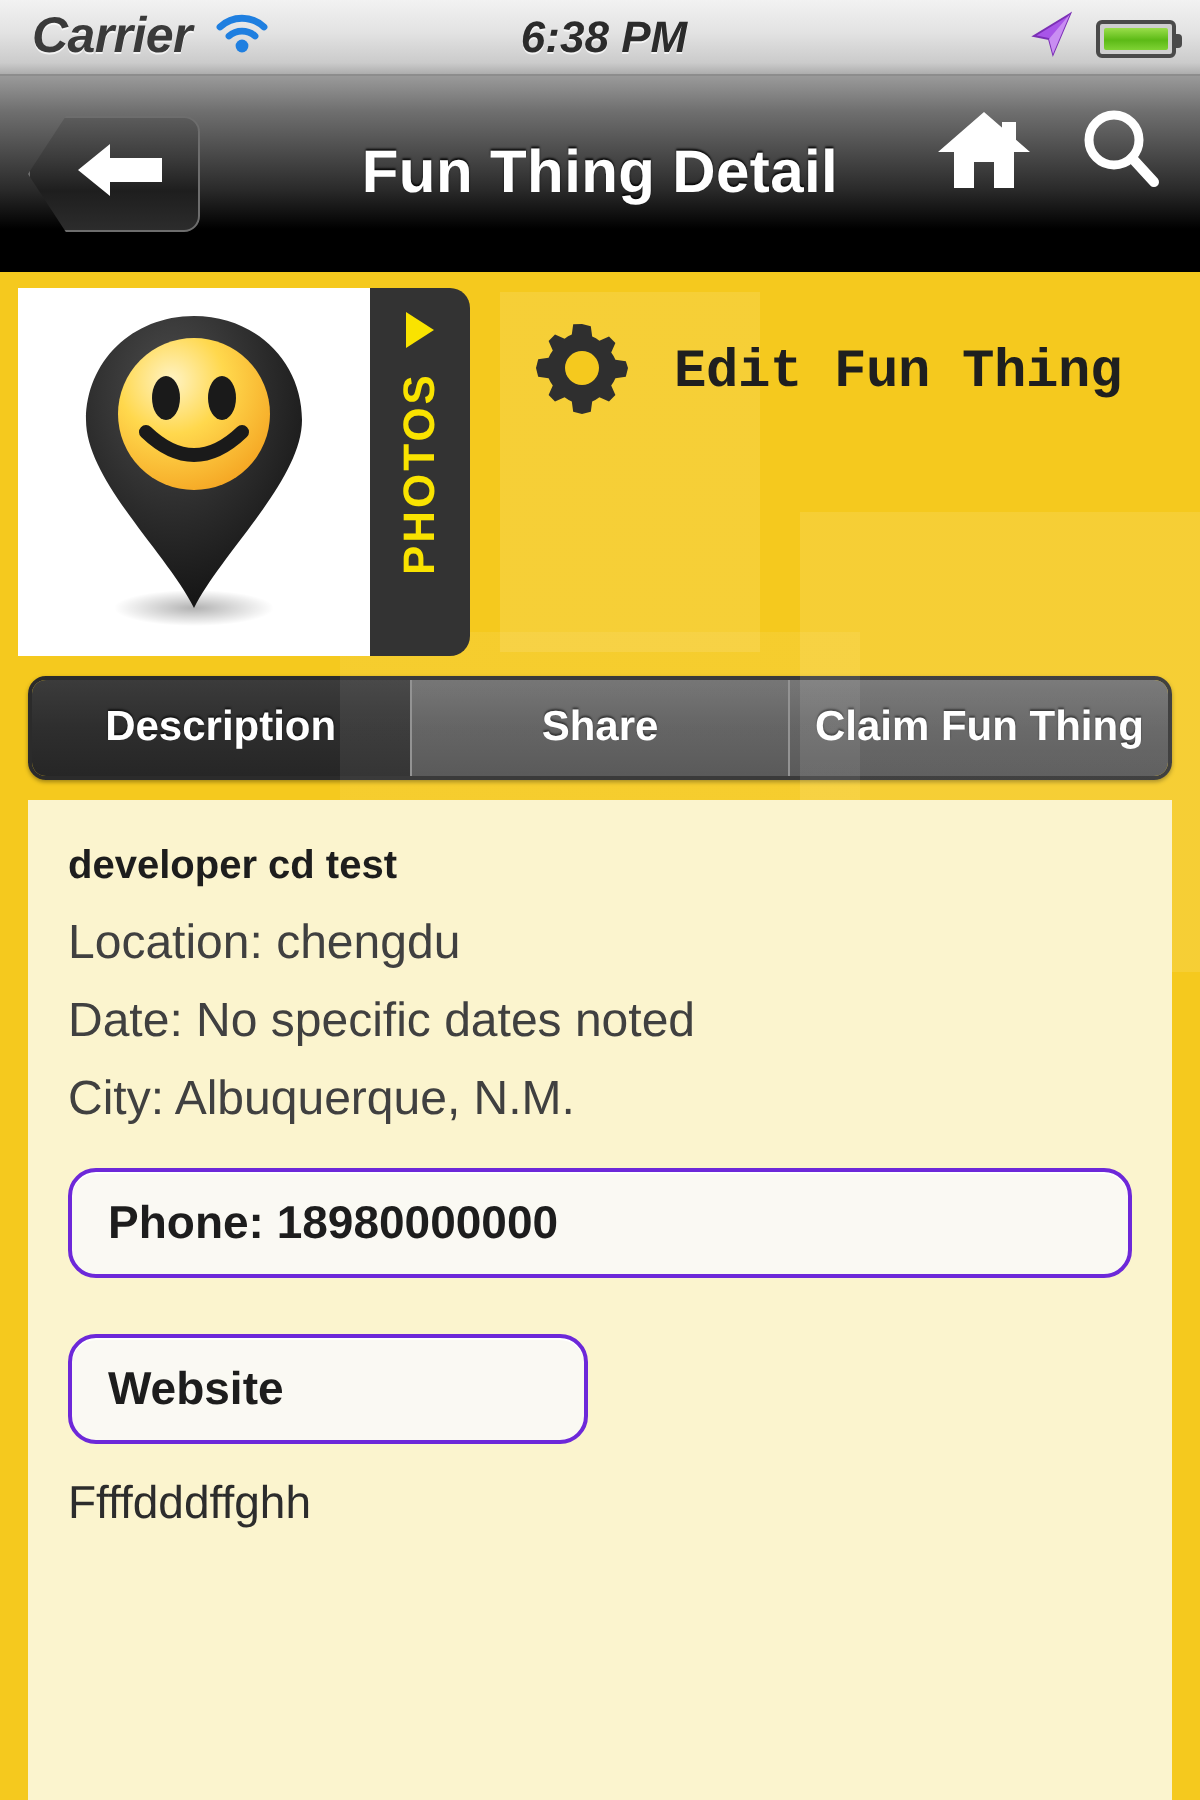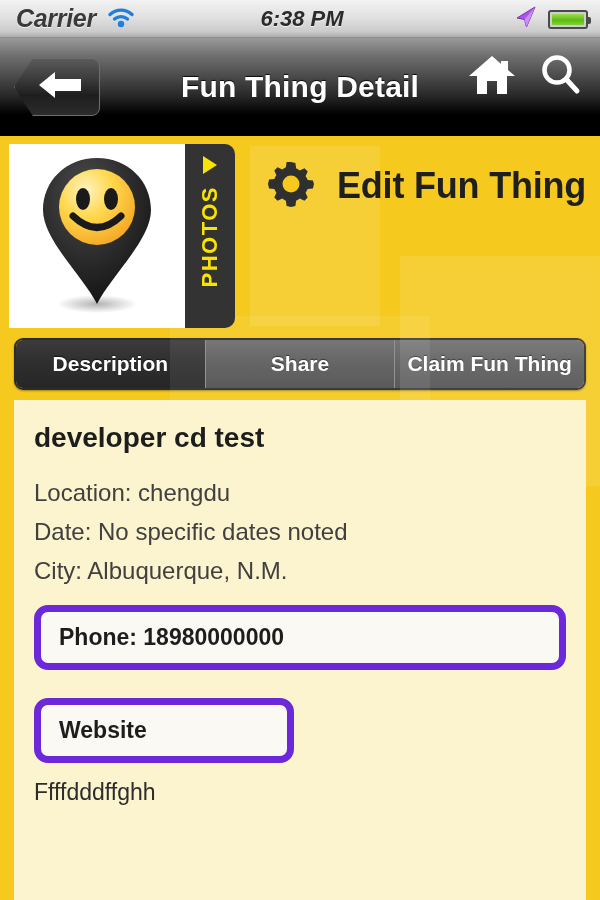--- a/index.html
+++ b/index.html
@@ -138,22 +138,23 @@
   }
   .actions{
     margin-left:32px; padding-top:16px;
     display:flex; flex-direction:column; gap:20px;
   }
   .action-row{
     display:flex; align-items:center; gap:22px;
     cursor:pointer;
   }
   .action-label{
-    font-size:36px; font-weight:bold; color:#1f1f1f;
+    font-size:27px; font-weight:bold; color:#1f1f1f;
     letter-spacing:-0.2px;
+    font-family:Liberation Mono, monospace;
   }
 
   
   .tabs-outer{
     margin:12px 14px 0 14px;
     height:52px;
     border:2px solid #2b2b2b;
     border-radius:9px;
     display:flex;
     overflow:hidden;
@@ -175,30 +176,30 @@
 
   
   .content{
     margin:10px 14px 0 14px;
     background:#FBF4CE;
     min-height:520px;
     padding:22px 20px 20px 20px;
     position:relative;
   }
   .title{
-    font-size:28px; font-weight:bold; color:#1d1d1d;
-    margin-bottom:20px;
+    font-size:20px; font-weight:bold; color:#1d1d1d;
+    margin-bottom:8px;
   }
   .info-line{
     font-size:24px; color:#404040; line-height:1.62;
   }
   .field{
     margin-top:14px;
     background:#FAF9F3;
-    border:7px solid #6d28d9;
+    border:2px solid #6d28d9;
     border-radius:14px;
     padding:12px 18px;
     font-size:23px; font-weight:bold; color:#1d1d1d;
     display:inline-block;
     box-shadow:inset 0 1px 0 #fff;
     cursor:pointer;
   }
   .field.wide{ display:block; }
   .field.narrow{ width:260px;margin-top:28px; }
   .desc-text{

